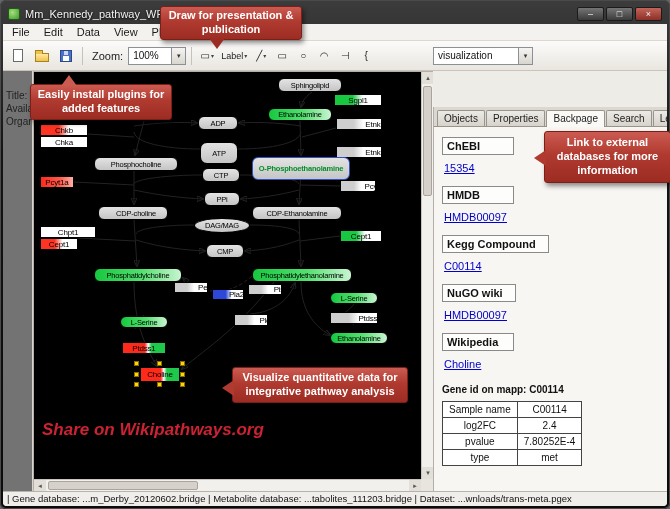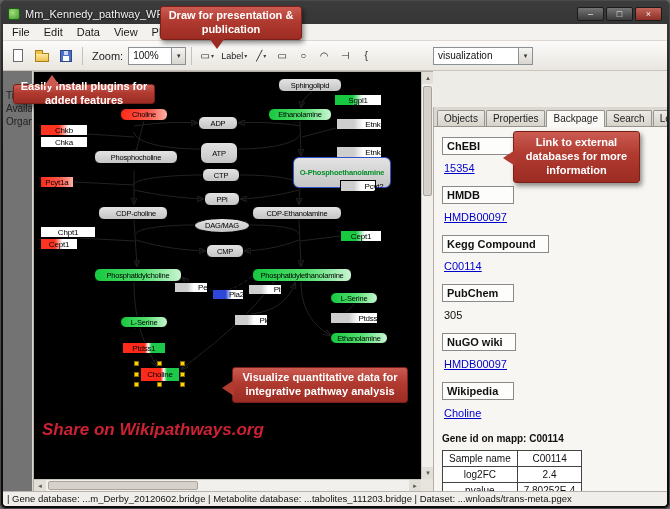--- a/index.html
+++ b/index.html
@@ -89,23 +89,23 @@
   table.exp{border-collapse:collapse;margin-top:6px;}
   table.exp td{border:1px solid #444;background:#fff;font-size:10px;padding:2px 6px;text-align:center;min-width:56px;}
 
   .statusbar{height:15px;background:#f0eeea;border-top:1px solid #b7b3ac;font-size:9.5px;color:#111;padding:1px 4px;white-space:nowrap;overflow:hidden;}
 
   
   .callout{position:absolute;background:linear-gradient(180deg,#cb5b51,#b03a30 45%,#9c2c23);border:1px solid #7c1f19;border-radius:3px;color:#fff;font-weight:bold;font-size:11px;text-align:center;display:flex;align-items:center;justify-content:center;padding:3px 6px;box-shadow:2px 3px 5px rgba(0,0,0,.45);z-index:50;line-height:1.25;}
   .tri{position:absolute;width:0;height:0;}
   .co-draw{left:160px;top:6px;width:142px;height:34px;}
   .co-draw .tri{bottom:-10px;left:48px;border-left:8px solid transparent;border-right:8px solid transparent;border-top:11px solid #9c2c23;}
-  .co-plugins{left:13px;top:84px;width:142px;height:20px;}
+  .co-plugins{left:30px;top:84px;width:142px;height:36px;}
   .co-plugins .tri{top:-10px;left:30px;border-left:8px solid transparent;border-right:8px solid transparent;border-bottom:11px solid #cb5b51;}
-  .co-link{left:513px;top:131px;width:127px;height:52px;}
+  .co-link{left:544px;top:131px;width:127px;height:52px;}
   .co-link .tri{left:-11px;top:18px;border-top:8px solid transparent;border-bottom:8px solid transparent;border-right:12px solid #b03a30;}
   .co-viz{left:232px;top:367px;width:176px;height:36px;}
   .co-viz .tri{left:-11px;top:12px;border-top:8px solid transparent;border-bottom:8px solid transparent;border-right:12px solid #b03a30;}
 </style>
 </head>
 <body>
 
 <div class="stage">
   <div class="frame">
 
@@ -238,22 +238,22 @@
               <div class="node s-round f-gray" style="left: 244px; top: 6px; width: 64px; height: 14px;">Sphingolipid</div>
               <div class="node s-rect f-green-white" style="left: 300px; top: 22px; width: 48px; height: 12px;">Sgpl1</div>
               <div class="node s-round f-red" style="left: 86px; top: 36px; width: 48px; height: 13px;">Choline</div>
               <div class="node s-round f-green" style="left: 234px; top: 36px; width: 64px; height: 13px;">Ethanolamine</div>
               <div class="node s-rect f-red-white" style="left: 6px; top: 52px; width: 48px; height: 12px;">Chkb</div>
               <div class="node s-rect f-white" style="left: 6px; top: 64px; width: 48px; height: 12px;">Chka</div>
               <div class="node s-rect f-gray-white" style="left: 302px; top: 46px; width: 46px; height: 12px;">Etnk1</div>
               <div class="node s-rect f-gray-white" style="left: 302px; top: 74px; width: 46px; height: 12px;">Etnk2</div>
               <div class="node s-round f-gray" style="left: 164px; top: 44px; width: 40px; height: 14px;">ADP</div>
               <div class="node s-round f-gray" style="left: 166px; top: 70px; width: 38px; height: 22px; border-radius: 7px;">ATP</div>
-              <div class="node s-round f-gray" style="left: 60px; top: 78px; width: 84px; height: 14px;">Phosphocholine</div>
-              <div class="node s-round f-gray t-green b-blue" style="left: 218px; top: 85px; width: 98px; height: 31px; margin-left: 41px;">O-Phosphoethanolamine</div>
+              <div class="node s-round f-gray" style="left: 60px; top: 85px; width: 84px; height: 14px;">Phosphocholine</div>
+              <div class="node s-round f-gray t-green b-blue" style="left: 218px; top: 85px; width: 98px; height: 23px;">O-Phosphoethanolamine</div>
               <div class="node s-round f-gray" style="left: 168px; top: 96px; width: 38px; height: 14px;">CTP</div>
               <div class="node s-rect f-red" style="left: 6px; top: 104px; width: 34px; height: 12px;">Pcyt1a</div>
               <div class="node s-rect f-gray-white" style="left: 306px; top: 108px; width: 36px; height: 12px;">Pcyt2</div>
               <div class="node s-round f-gray" style="left: 170px; top: 120px; width: 36px; height: 14px;">PPi</div>
               <div class="node s-round f-gray" style="left: 64px; top: 134px; width: 70px; height: 14px; padding-left: 6px;">CDP-choline</div>
               <div class="node s-round f-gray" style="left: 218px; top: 134px; width: 90px; height: 14px;">CDP-Ethanolamine</div>
               <div class="node s-ellipse f-gray" style="left: 160px; top: 146px; width: 56px; height: 15px;">DAG/MAG</div>
               <div class="node s-rect f-white" style="left: 6px; top: 154px; width: 56px; height: 12px;">Chpt1</div>
               <div class="node s-rect f-red-white" style="left: 6px; top: 166px; width: 38px; height: 12px;">Cept1</div>
               <div class="node s-rect f-green-white" style="left: 306px; top: 158px; width: 42px; height: 12px;">Cept1</div>
@@ -300,21 +300,20 @@
               <div class="tab">Properties</div>
               <div class="tab active">Backpage</div>
               <div class="tab">Search</div>
               <div class="tab">Legend</div>
             </div>
           <div class="bp">
             <div id="bp-sections">
                 <div class="bp-section"><div class="bp-header">ChEBI</div><div class="bp-value linktext">15354</div></div>
                 <div class="bp-section"><div class="bp-header">HMDB</div><div class="bp-value linktext">HMDB00097</div></div>
                 <div class="bp-section"><div class="bp-header">Kegg Compound</div><div class="bp-value linktext">C00114</div></div>
-                <div class="bp-section"><div class="bp-header">PubChem</div><div class="bp-value">305</div></div>
                 <div class="bp-section"><div class="bp-header">NuGO wiki</div><div class="bp-value linktext">HMDB00097</div></div>
                 <div class="bp-section"><div class="bp-header">Wikipedia</div><div class="bp-value linktext">Choline</div></div>
               </div>
             <div class="bp-gene">Gene id on mapp: C00114</div>
             <table class="exp">
                 <tbody id="exp-body">
                   <tr>
                     <td>Sample name</td>
                     <td>C00114</td>
                   </tr>

